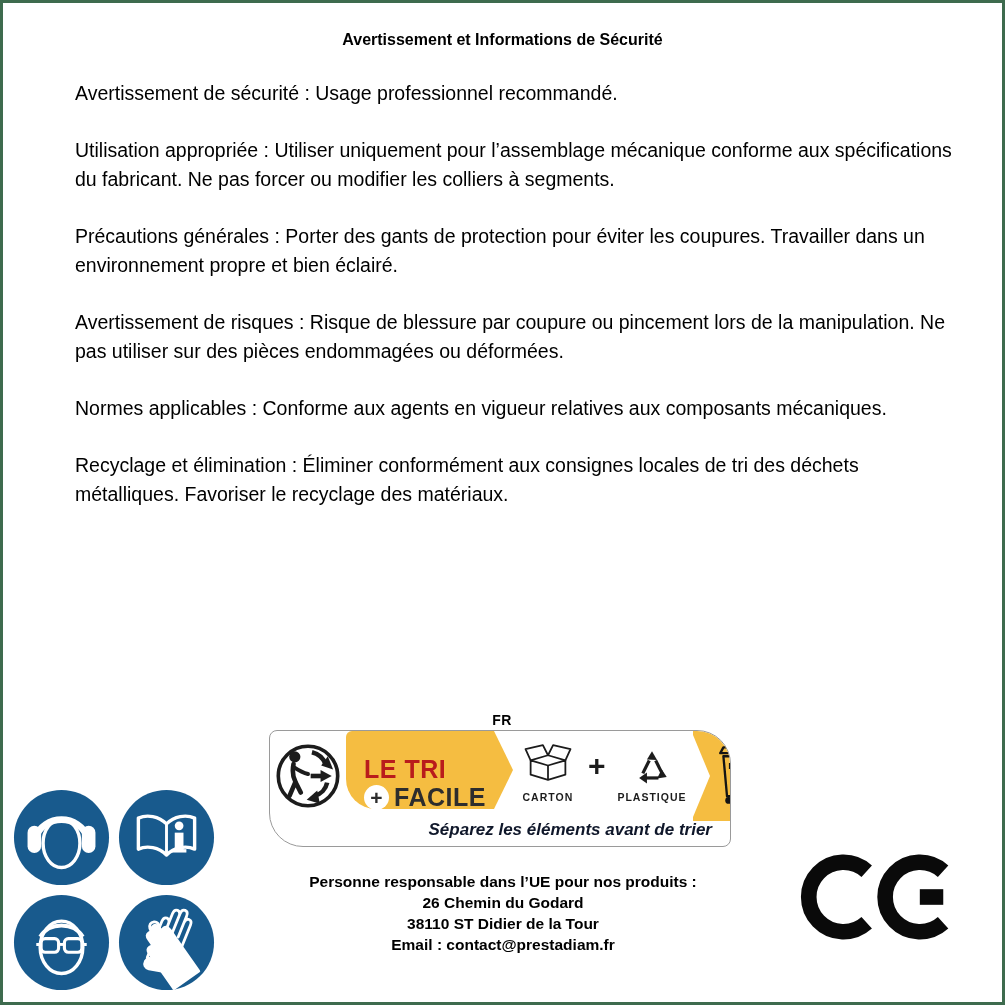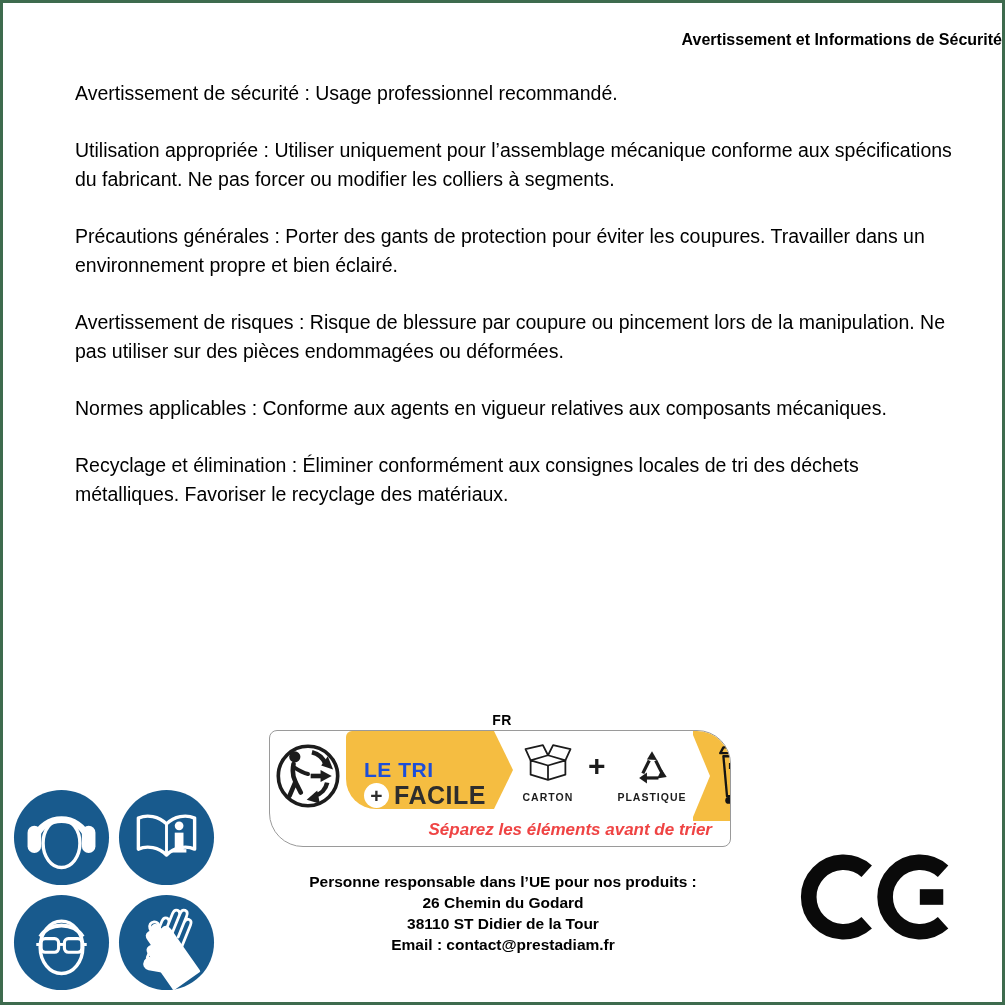--- a/index.html
+++ b/index.html
@@ -2,21 +2,21 @@
 <html><head>
 <meta charset="utf-8">
 <style>
   html,body{margin:0;padding:0;background:#fff;}
   #page{
     width:1005px;height:1005px;box-sizing:border-box;position:relative;
     border:3px solid #3e6b4e;background:#ffffff;overflow:hidden;
     font-family:"Liberation Sans", sans-serif;color:#000;
   }
   .doc-title{
-    position:absolute;left:0;top:28px;width:100%;text-align:right;
+    position:absolute;left:0;top:28px;width:100%;text-align:center;
     font-size:16px;font-weight:bold;
   }
   .paragraphs{
     position:absolute;left:72px;top:76px;width:882px;
     font-size:19.5px;line-height:29px;
   }
   .paragraphs p{margin:0 0 28px 0;}
 
   
   .icons-grid{
@@ -37,21 +37,21 @@
   .badge{
     margin-top:0;height:78px;box-sizing:border-box;background:#f5bd41;
     border-radius:6px 0 0 30px;display:flex;flex-direction:column;justify-content:center;
     padding:6px 8px 6px 18px;position:relative;flex:0 0 auto;
   }
   .badge:after{
     content:"";position:absolute;right:-19px;top:0;width:0;height:0;
     border-top:39px solid transparent;border-bottom:39px solid transparent;
     border-left:19px solid #f5bd41;
   }
-  .badge-line1{font-size:21px;font-weight:800;color:#1d4ed8;line-height:1.0;letter-spacing:.5px;margin-top:27px;}
+  .badge-line1{font-size:25px;font-weight:800;color:#b91c1c;line-height:1.0;letter-spacing:.5px;margin-top:27px;}
   .badge-line2{display:flex;align-items:center;gap:5px;margin-top:3px;}
   .plus-circle{
     width:25px;height:25px;border-radius:50%;background:#fff;color:#2d2d2d;
     font-weight:800;font-size:21px;line-height:25px;text-align:center;flex:0 0 auto;
   }
   .badge-facile{font-size:25px;font-weight:800;color:#2d2d2d;line-height:1.0;letter-spacing:.5px;}
   .mid-items{
     flex:1;display:flex;align-items:center;justify-content:center;gap:12px;
     padding:12px 4px 0 26px;
   }
@@ -63,21 +63,21 @@
     position:relative;flex:0 0 auto;margin-left:2px;
     display:flex;align-items:center;justify-content:center;
   }
   .yellow-right:before{
     content:"";position:absolute;left:0;top:4px;width:0;height:0;
     border-top:41px solid transparent;border-bottom:41px solid transparent;
     border-left:17px solid #ffffff;
   }
   .tri-footer{
     position:absolute;right:18px;bottom:6px;
-    font-style:italic;font-weight:600;font-size:17px;color:#ef4444;
+    font-style:italic;font-weight:600;font-size:17px;color:#0f172a;
   }
 
   
   .responsible{
     position:absolute;left:240px;top:868px;width:520px;text-align:center;
     font-weight:bold;font-size:15.5px;line-height:21px;
   }
 
   
   .ce-wrap{position:absolute;left:797px;top:848px;}

